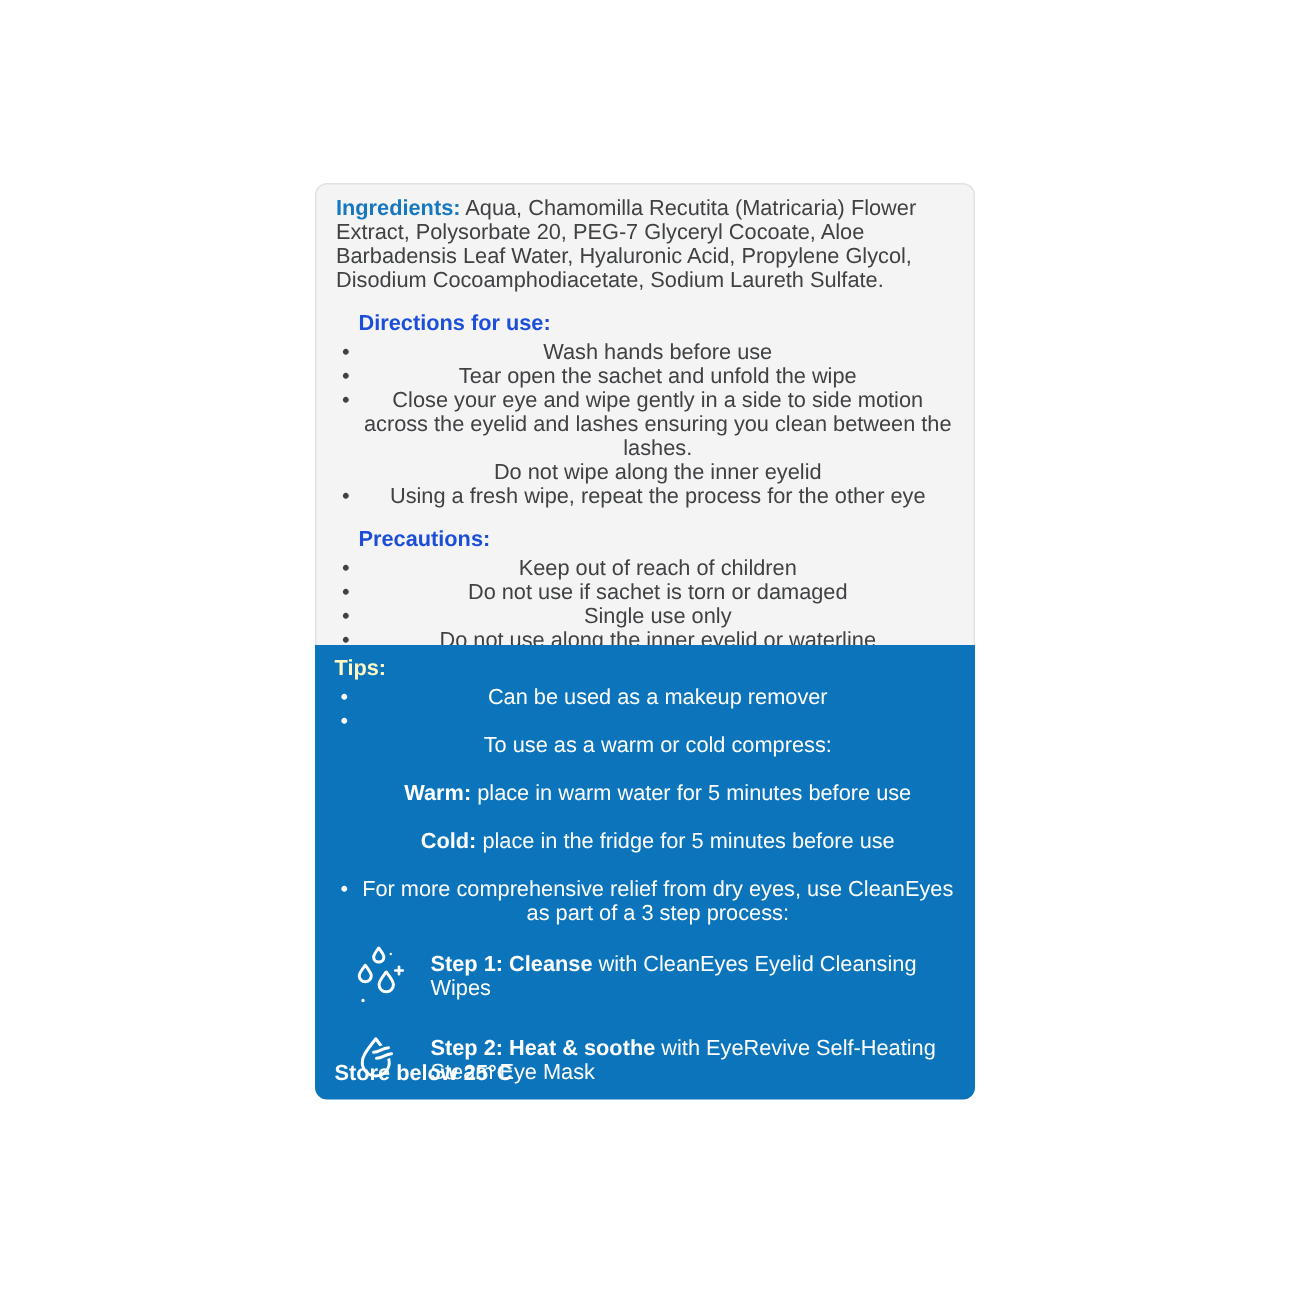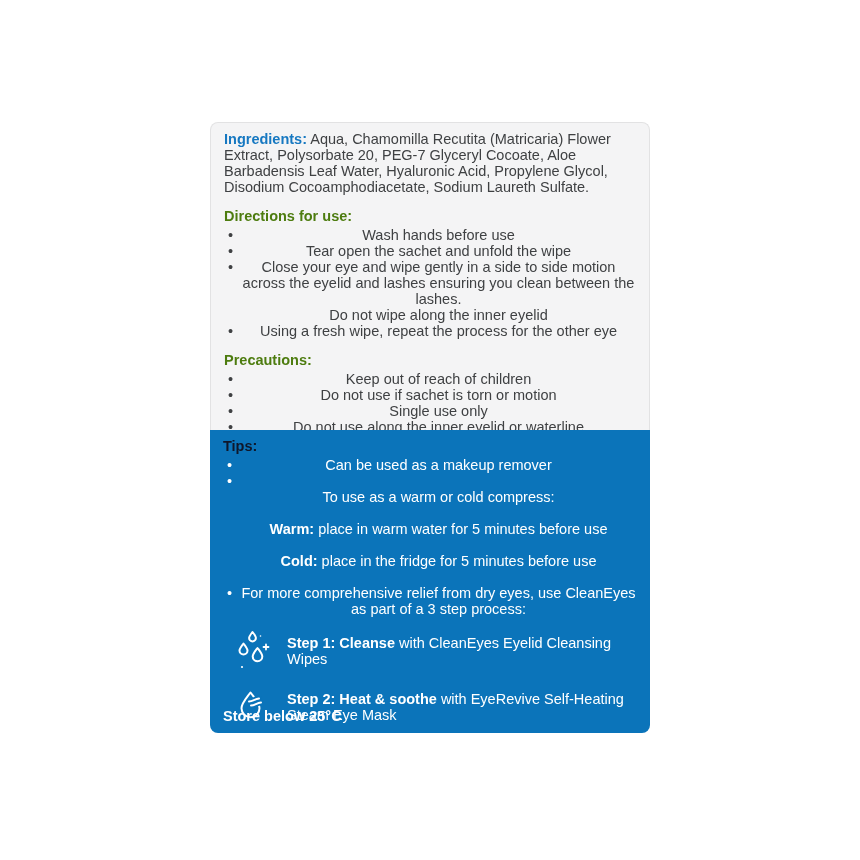--- a/index.html
+++ b/index.html
@@ -17,22 +17,22 @@
     color:#3f4143;font-size:14.5px;line-height:16px;
   }
   .panel-blue{
     box-sizing:border-box;width:440px;height:303px;
     background:#0b74ba;border-radius:0 0 8px 8px;
     padding:8px 13px 10px 13px;position:relative;
     color:#ffffff;font-size:14.5px;line-height:16px;
   }
   .inline-label{font-weight:bold;color:#1678c1;}
   .para{margin:0 0 13px 0;white-space:pre-line;}
-  .sec-heading{font-weight:bold;color:#4d7c0f;margin:0 0 3px 0;}
-  .tips-heading{font-weight:bold;color:#0f172a;margin:0 0 3px 0;}
+  .sec-heading{font-weight:bold;color:#1d4ed8;margin:0 0 3px 15px;}
+  .tips-heading{font-weight:bold;color:#fef9c3;margin:0 0 3px 0;}
   ul.blist{list-style:none;margin:0 0 13px 0;padding:0;text-align:center;}
   ul.blist:last-child{margin-bottom:0;}
   ul.blist li{position:relative;padding-left:17px;white-space:pre-line;}
   ul.blist li::before{content:"\2022";position:absolute;left:4px;top:0;}
   .subline{white-space:pre-line;}
   .bold{font-weight:bold;}
   .tips-list{margin-bottom:14px;}
   .steps{margin-left:12px;}
   .step-row{display:flex;align-items:center;margin-bottom:16px;justify-content:space-between;}
   .step-icon{width:36px;flex:0 0 36px;margin-right:16px;display:flex;justify-content:center;}
@@ -56,21 +56,21 @@
       <li>Wash hands before use</li>
       <li>Tear open the sachet and unfold the wipe</li>
       <li>Close your eye and wipe gently in a side to side motion across the eyelid and lashes ensuring you clean between the lashes.
 Do not wipe along the inner eyelid</li>
       <li>Using a fresh wipe, repeat the process for the other eye</li>
     </ul>
 
     <div class="sec-heading">Precautions:</div>
     <ul class="blist">
       <li>Keep out of reach of children</li>
-      <li>Do not use if sachet is torn or motion</li>
+      <li>Do not use if sachet is torn or damaged</li>
       <li>Single use only</li>
       <li>Do not use along the inner eyelid or waterline</li>
       <li>Wash hands before and after use</li>
     </ul>
 
   </div>
 
   <div class="panel-blue">
 
     <div class="tips-heading">Tips:</div>

